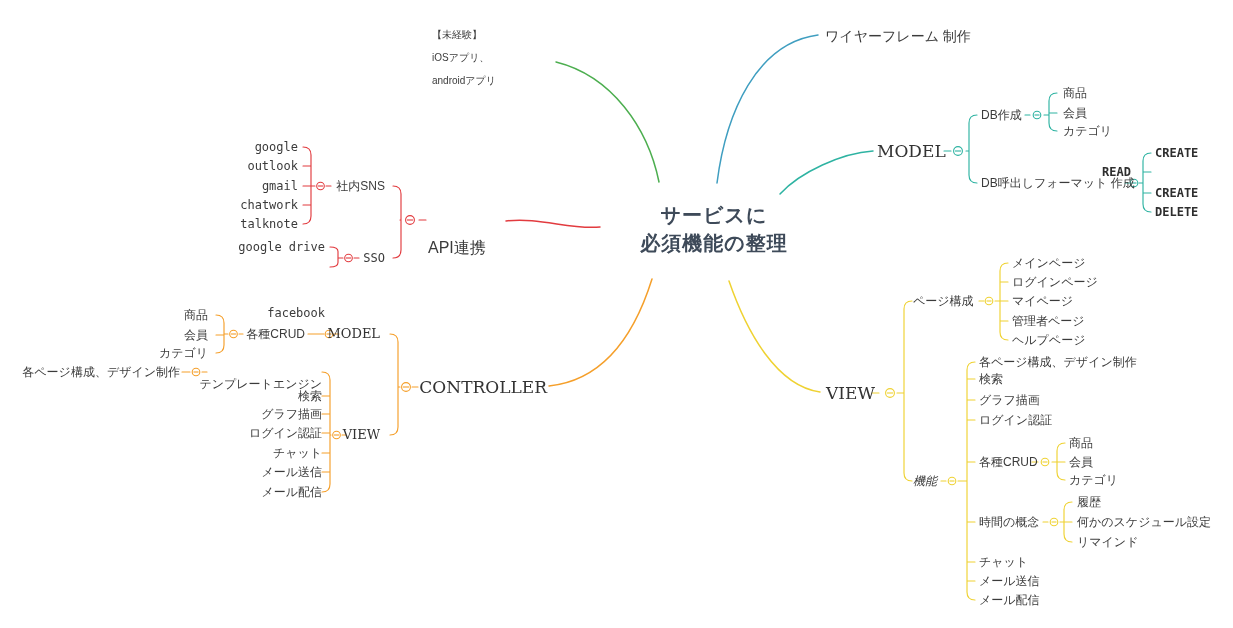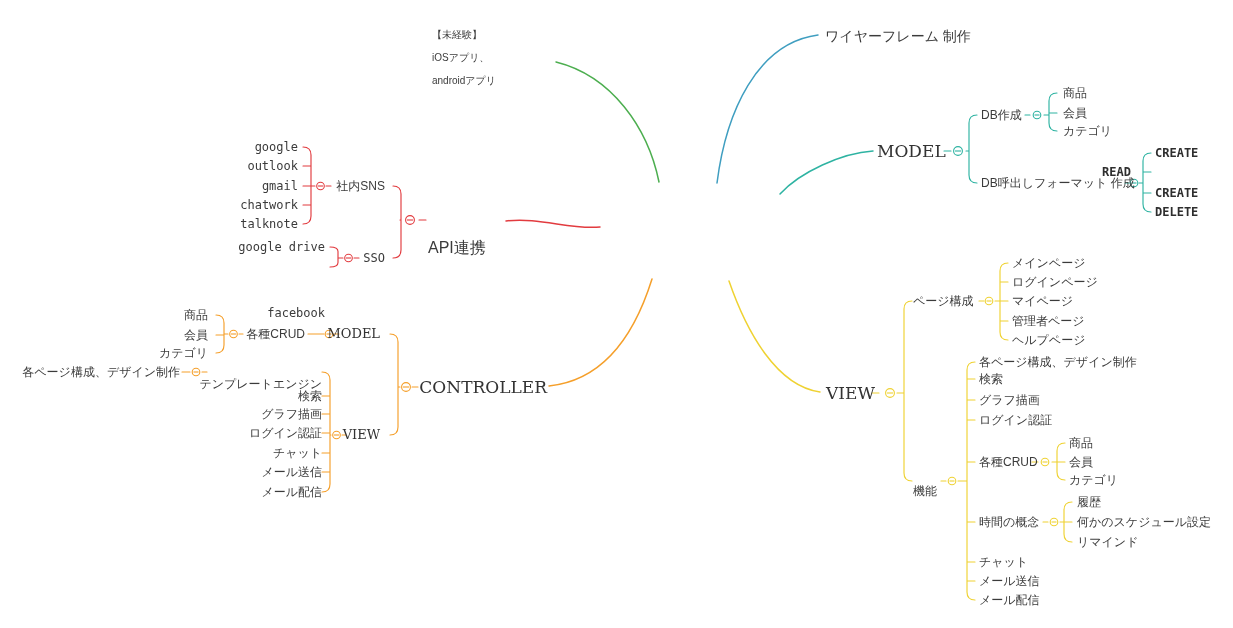--- a/index.html
+++ b/index.html
@@ -103,20 +103,22 @@
         <line x1="986.5" y1="301" x2="991.5" y2="301"></line>
       <circle cx="952" cy="481" r="3.8"></circle>
         <line x1="949.5" y1="481" x2="954.5" y2="481"></line>
       <circle cx="1045" cy="462" r="3.8"></circle>
         <line x1="1042.5" y1="462" x2="1047.5" y2="462"></line>
       <circle cx="1054" cy="522" r="3.8"></circle>
         <line x1="1051.5" y1="522" x2="1056.5" y2="522"></line>
     </g>
   </svg>
 
+  <div class="lbl title" style="left: 600px; top: 201px; width: 228px; color: rgb(62, 74, 89);">サービスに
+必須機能の整理</div>
 
   <div class="lbl note" style="left:432px;top:23px;">【未経験】
 iOSアプリ、
 androidアプリ</div>
   <div class="lbl mid" style="left:825px;top:28px;">ワイヤーフレーム 制作</div>
 
   <div class="lbl serif-lg" style="left:877px;top:141px;">MODEL</div>
   <div class="lbl" style="left:981px;top:107px;">DB作成</div>
   <div class="lbl" style="left:1063px;top:85px;">商品</div>
   <div class="lbl" style="left:1063px;top:105px;">会員</div>
@@ -154,21 +156,21 @@
   <div class="lbl rt" style="right:911px;top:464px;">メール送信</div>
   <div class="lbl rt" style="right:911px;top:484px;">メール配信</div>
 
   <div class="lbl serif-lg" style="left:826px;top:383px;">VIEW</div>
   <div class="lbl" style="left:913px;top:293px;">ページ構成</div>
   <div class="lbl" style="left:1012px;top:255px;">メインページ</div>
   <div class="lbl" style="left:1012px;top:274px;">ログインページ</div>
   <div class="lbl" style="left:1012px;top:293px;">マイページ</div>
   <div class="lbl" style="left:1012px;top:313px;">管理者ページ</div>
   <div class="lbl" style="left:1012px;top:332px;">ヘルプページ</div>
-  <div class="lbl" style="left:913px;top:483px;">機能</div>
+  <div class="lbl" style="left:913px;top:473px;font-style:italic;">機能</div>
   <div class="lbl" style="left:979px;top:354px;">各ページ構成、デザイン制作</div>
   <div class="lbl" style="left:979px;top:371px;">検索</div>
   <div class="lbl" style="left:979px;top:392px;">グラフ描画</div>
   <div class="lbl" style="left:979px;top:412px;">ログイン認証</div>
   <div class="lbl" style="left:979px;top:454px;">各種CRUD</div>
   <div class="lbl" style="left:1069px;top:435px;">商品</div>
   <div class="lbl" style="left:1069px;top:454px;">会員</div>
   <div class="lbl" style="left:1069px;top:472px;">カテゴリ</div>
   <div class="lbl" style="left:979px;top:514px;">時間の概念</div>
   <div class="lbl" style="left:1077px;top:494px;">履歴</div>

